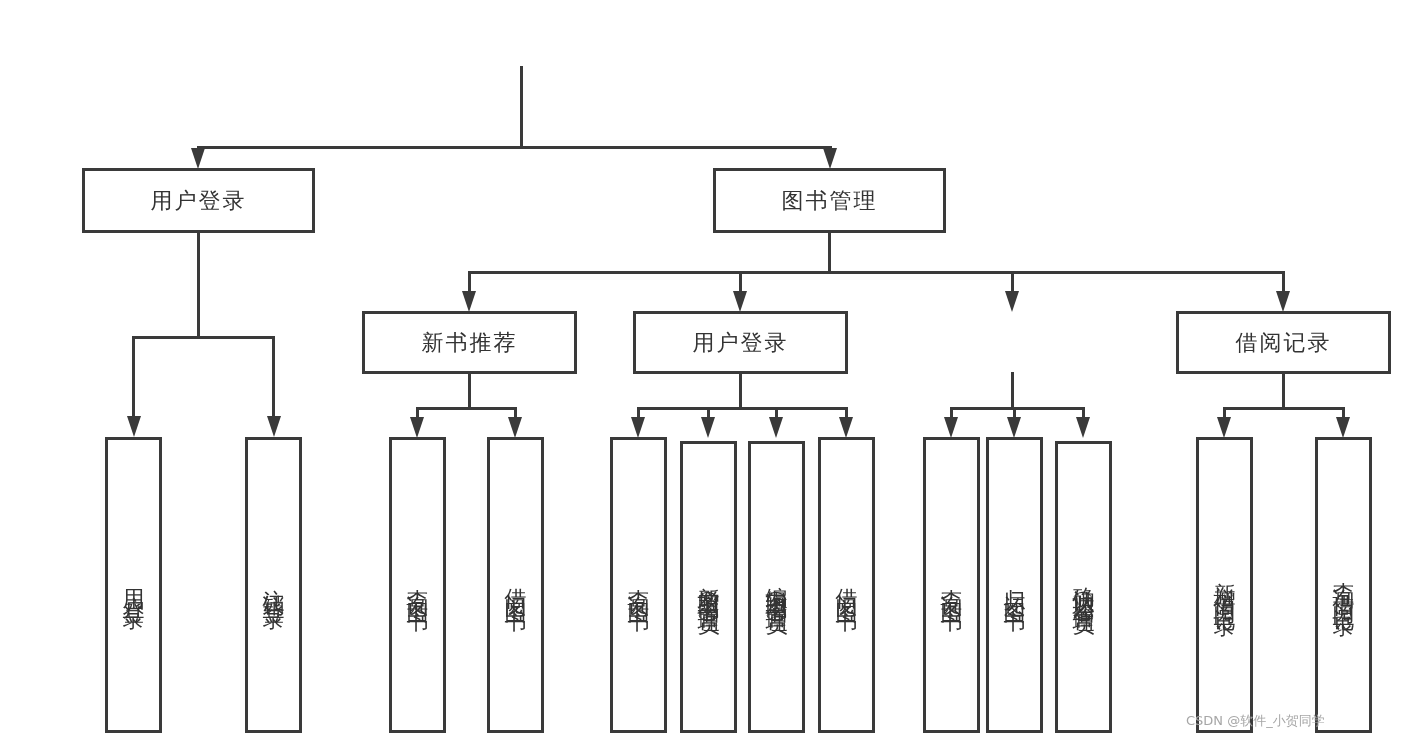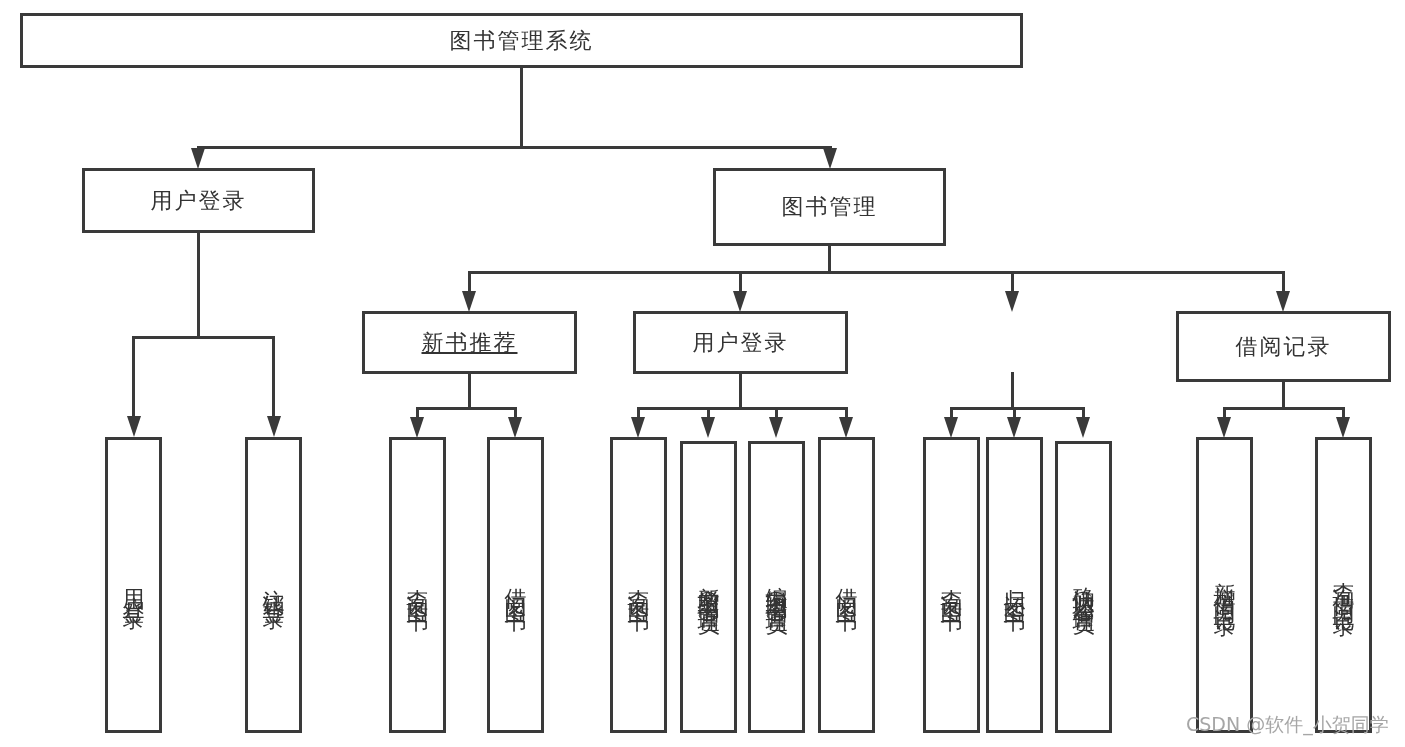--- a/index.html
+++ b/index.html
@@ -48,60 +48,59 @@
   .vl{position:absolute;width:3px;background:var(--line);z-index:1;}
   .hl{position:absolute;height:3px;background:var(--line);z-index:1;}
   .ah{
     position:absolute;width:0;height:0;z-index:1;
     border-left:7px solid transparent;
     border-right:7px solid transparent;
     border-top:21px solid var(--line);
   }
   .watermark{
     position:absolute;
-    font-size:19px;color:var(--wm);
+    font-size:13px;color:var(--wm);
     z-index:3;white-space:nowrap;
   }
 </style>
 </head>
 <body>
 
 <div class="canvas">
 
-  <div class="hbox" style="left:20px;top:13px;width:1003px;height:55px;">图书管理系统</div>
 
   <div class="vl" style="left:520px;top:66px;height:80px;"></div>
   <div class="hl" style="left:197px;top:146px;width:635px;"></div>
   <div class="ah" style="left:191px;top:148px;"></div>
   <div class="ah" style="left:823px;top:148px;"></div>
 
   <div class="hbox" style="left:82px;top:168px;width:233px;height:65px;">用户登录</div>
-  <div class="hbox" style="left:713px;top:168px;width:233px;height:78px;">图书管理</div>
+  <div class="hbox" style="left:713px;top:168px;width:233px;height:65px;">图书管理</div>
 
   <div class="vl" style="left:197px;top:231px;height:105px;"></div>
   <div class="hl" style="left:132px;top:336px;width:143px;"></div>
   <div class="vl" style="left:132px;top:336px;height:82px;"></div>
   <div class="vl" style="left:272px;top:336px;height:82px;"></div>
   <div class="ah" style="left:127px;top:416px;"></div>
   <div class="ah" style="left:267px;top:416px;"></div>
 
   <div class="vl" style="left:828px;top:231px;height:40px;"></div>
   <div class="hl" style="left:468px;top:271px;width:817px;"></div>
   <div class="vl" style="left:468px;top:271px;height:22px;"></div>
   <div class="vl" style="left:739px;top:271px;height:22px;"></div>
   <div class="vl" style="left:1011px;top:271px;height:22px;"></div>
   <div class="vl" style="left:1282px;top:271px;height:22px;"></div>
   <div class="ah" style="left:462px;top:291px;"></div>
   <div class="ah" style="left:733px;top:291px;"></div>
   <div class="ah" style="left:1005px;top:291px;"></div>
   <div class="ah" style="left:1276px;top:291px;"></div>
 
-  <div class="hbox" style="left:362px;top:311px;width:215px;height:63px;text-decoration:underline;">新书推荐</div>
+  <div class="hbox" style="left:362px;top:311px;width:215px;height:63px;">新书推荐</div>
   <div class="hbox" style="left:633px;top:311px;width:215px;height:63px;">用户登录</div>
-  <div class="hbox" style="left:1176px;top:311px;width:215px;height:71px;">借阅记录</div>
+  <div class="hbox" style="left:1176px;top:311px;width:215px;height:63px;">借阅记录</div>
 
   <div class="vl" style="left:468px;top:372px;height:35px;"></div>
   <div class="hl" style="left:416px;top:407px;width:101px;"></div>
   <div class="vl" style="left:416px;top:407px;height:12px;"></div>
   <div class="vl" style="left:514px;top:407px;height:12px;"></div>
   <div class="ah" style="left:410px;top:417px;"></div>
   <div class="ah" style="left:508px;top:417px;"></div>
 
   <div class="vl" style="left:739px;top:372px;height:35px;"></div>
   <div class="hl" style="left:637px;top:407px;width:211px;"></div>

